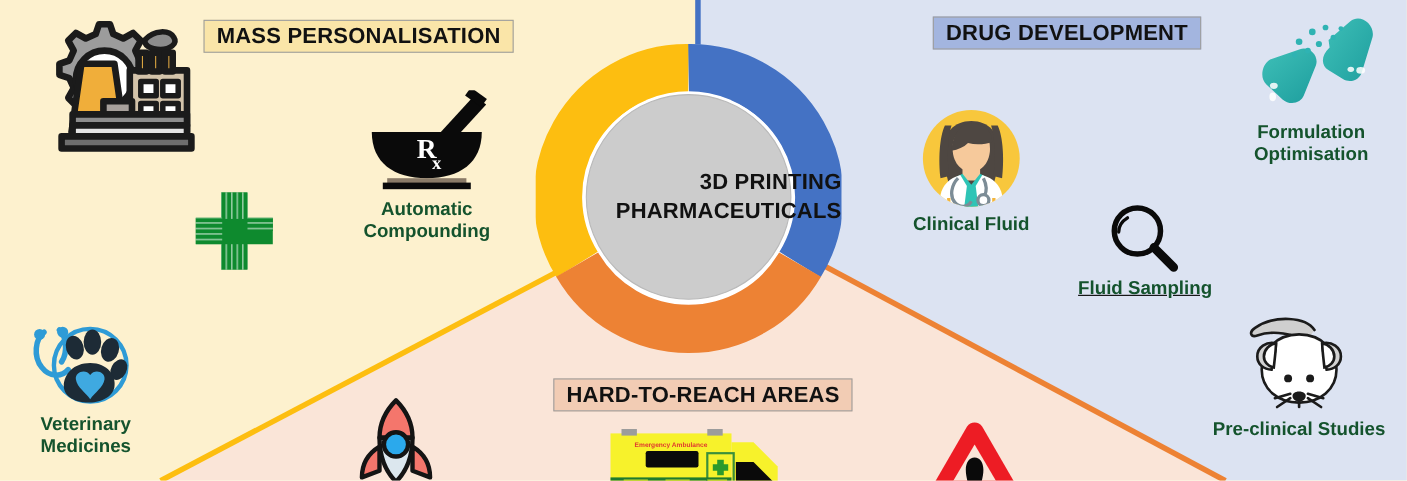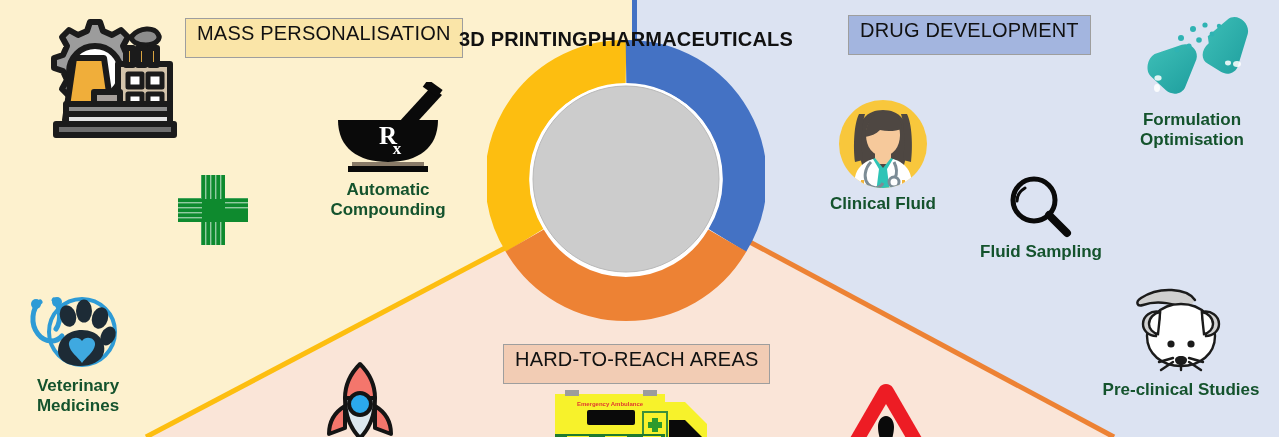--- a/index.html
+++ b/index.html
@@ -8,32 +8,32 @@
 
   
   .bg{position:absolute;inset:0;}
   .bg svg{display:block;width:1279px;height:437px;}
 
   
   #donut{position:absolute;left:487px;top:26px;width:278px;height:306px;}
   #donut svg{display:block;}
   .hub-text{
     position:absolute;left:0;top:0;width:278px;height:306px;
-    display:flex;flex-direction:row;align-items:flex-start;justify-content:center;
+    display:flex;flex-direction:column;align-items:flex-end;justify-content:center;
     pointer-events:none;
   }
   .hub-text span{
     display:block;font-weight:bold;font-size:20px;color:#111;letter-spacing:.2px;
     line-height:1.32;text-align:center;white-space:nowrap;
   }
 
   
   .badge{
-    position:absolute;font-weight:normal;color:#111;
-    border:1px solid #9e9e9e;padding:3px 11px 12px 11px;
+    position:absolute;font-weight:bold;color:#111;
+    border:1px solid #9e9e9e;padding:3px 11px 2px 11px;
     font-size:20px;letter-spacing:.2px;white-space:nowrap;line-height:1.15;
   }
   #badge-mass{left:185px;top:18px;background:#FAE5A8;}
   #badge-drug{left:848px;top:15px;background:#A3B5DF;}
   #badge-hard{left:503px;top:344px;background:#F2CCB4;}
 
   
   .item{position:absolute;text-align:center;}
   .item .lbl{
     font-weight:bold;color:#14532d;font-size:17px;line-height:1.18;white-space:pre-line;
@@ -43,21 +43,21 @@
 
   
   #it-mass{left:8px;top:12px;width:190px;}
   #it-comp{left:313px;top:82px;width:150px;}
   #it-ondem{left:127px;top:172px;width:170px;}
   #it-vet{left:8px;top:296px;width:140px;}
   #it-rocket{left:312px;top:360px;width:96px;}
   #it-amb{left:546px;top:388px;width:170px;}
   #it-warn{left:826px;top:382px;width:120px;}
   #it-clin{left:818px;top:96px;width:130px;}
-  #it-fluid{left:966px;top:174px;width:150px;}
+  #it-fluid{left:966px;top:184px;width:150px;text-decoration:underline;}
   #it-form{left:1112px;top:16px;width:160px;}
   #it-mouse{left:1086px;top:282px;width:190px;}
 
   .nowrap{white-space:nowrap;}
 </style>
 </head>
 <body>
 
 <div id="stage">
 

